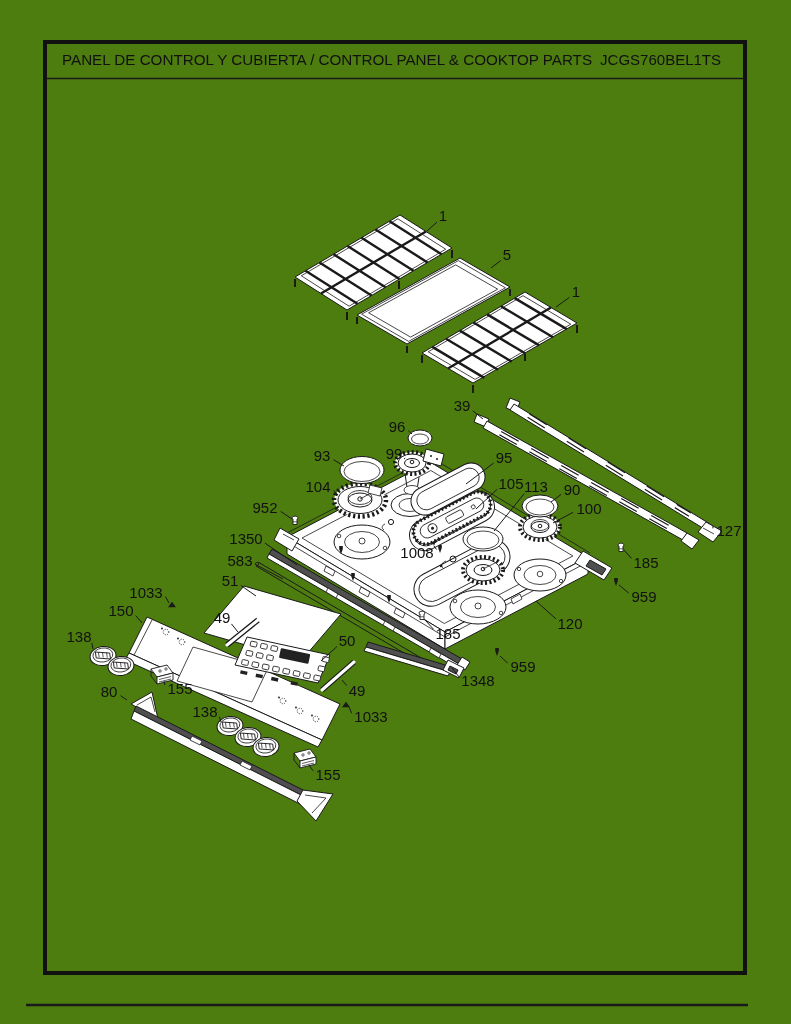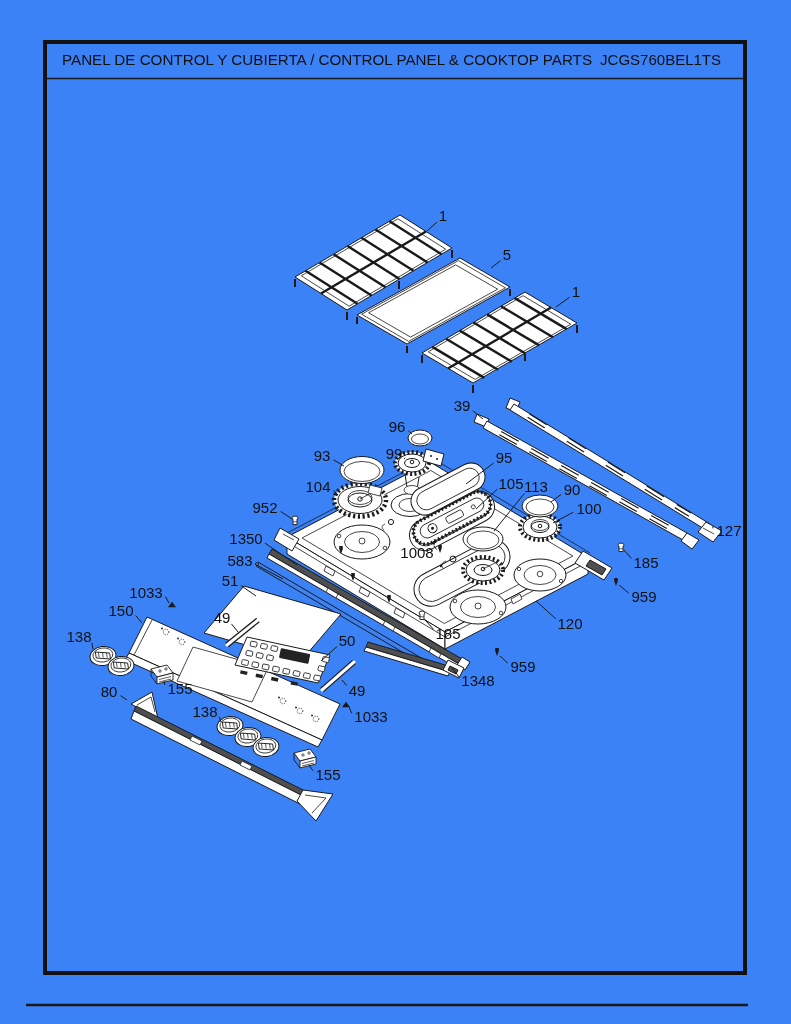--- a/index.html
+++ b/index.html
@@ -1,16 +1,16 @@
 <!DOCTYPE html>
 <html><head>
 <meta charset="utf-8">
 <style>
   html,body{margin:0;padding:0;background:#fff;}
-  .page{position:relative;width:791px;height:1024px;background:#3b82f6;overflow:hidden;
+  .page{position:relative;width:791px;height:1024px;background:#4d7c0f;overflow:hidden;
         font-family:"Liberation Sans",sans-serif;}
   svg{position:absolute;left:0;top:0;}
   svg text{font-family:"Liberation Sans",sans-serif;fill:#111;}
   .s{stroke:#1a1a1a;fill:none;}
   .w{stroke:#1a1a1a;fill:#ffffff;}
   .d{stroke:#1a1a1a;fill:#4f4f4f;}
   .k{stroke:none;fill:#222;}
   .thin{stroke-width:.8;}
 </style>
 </head>

